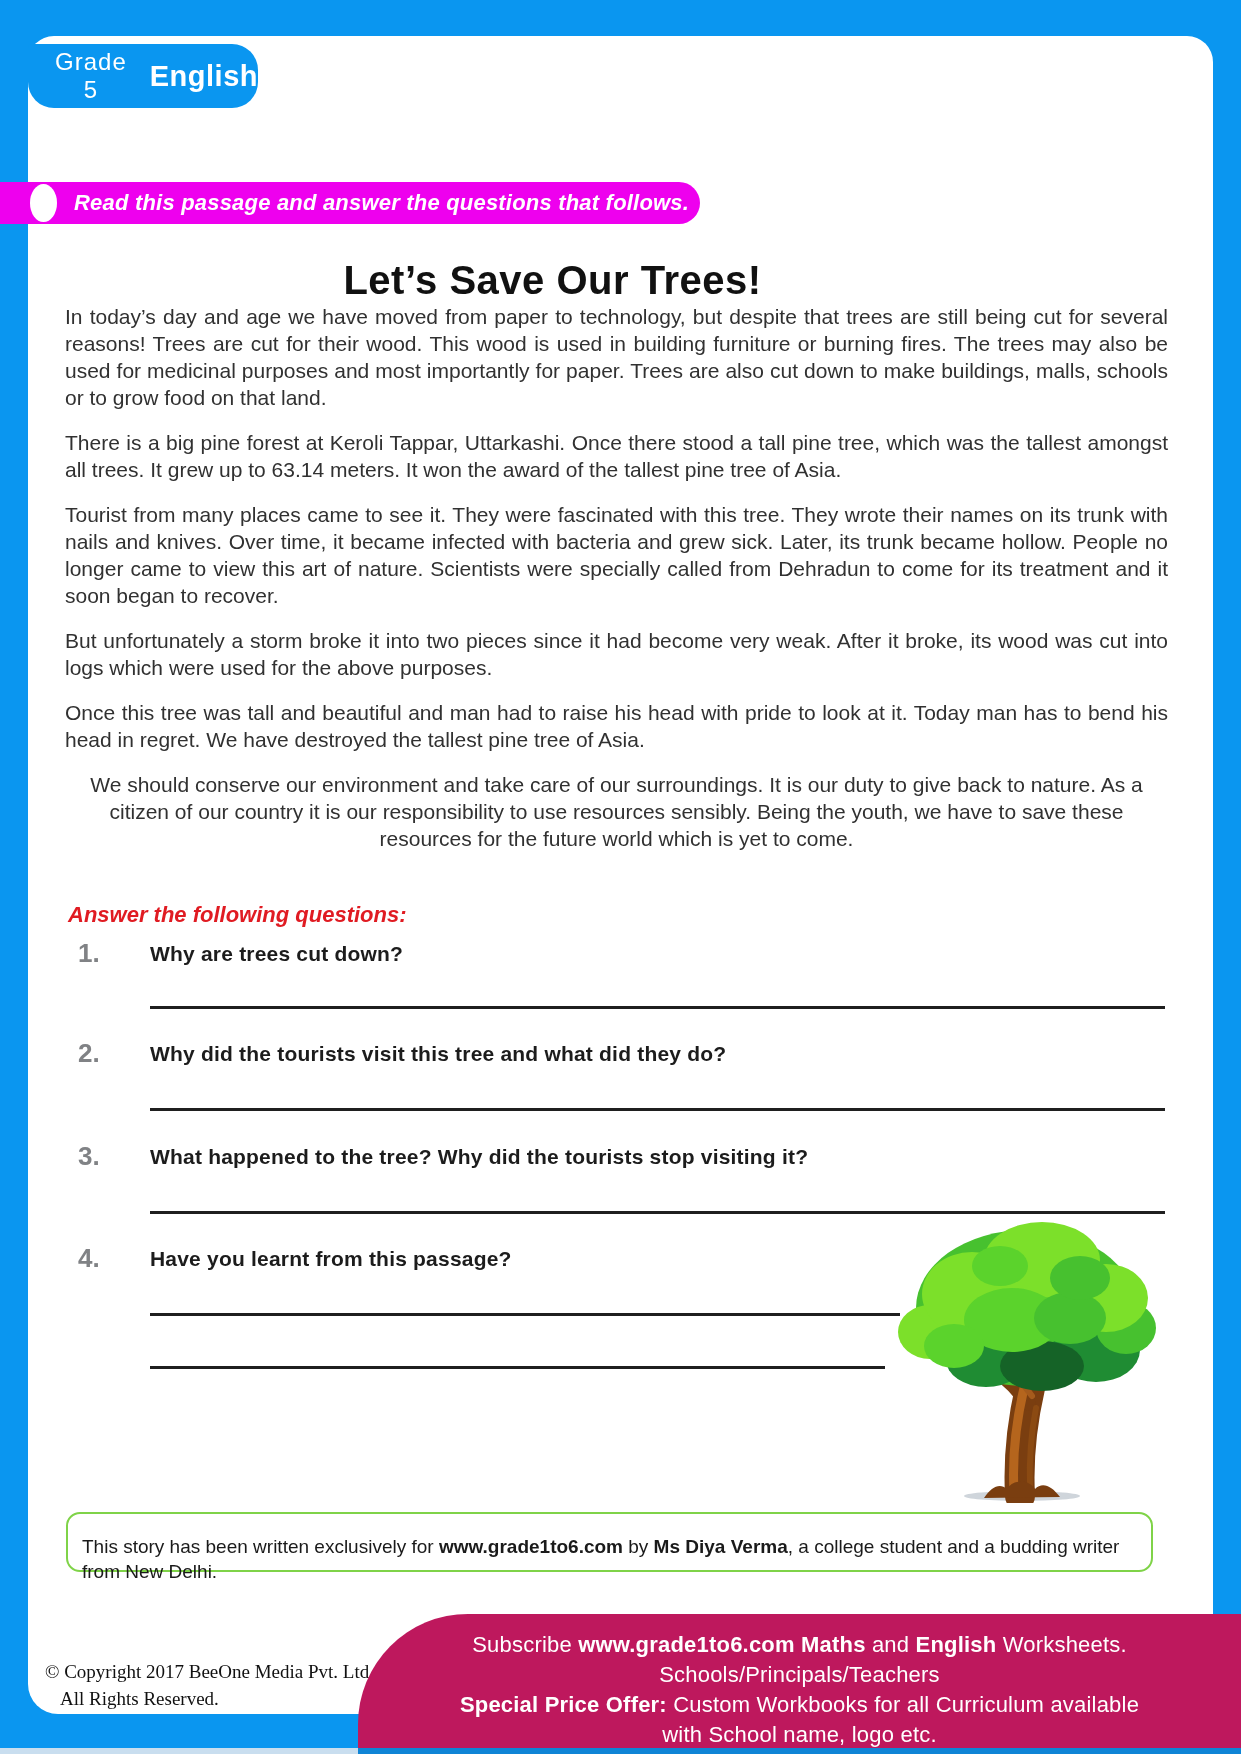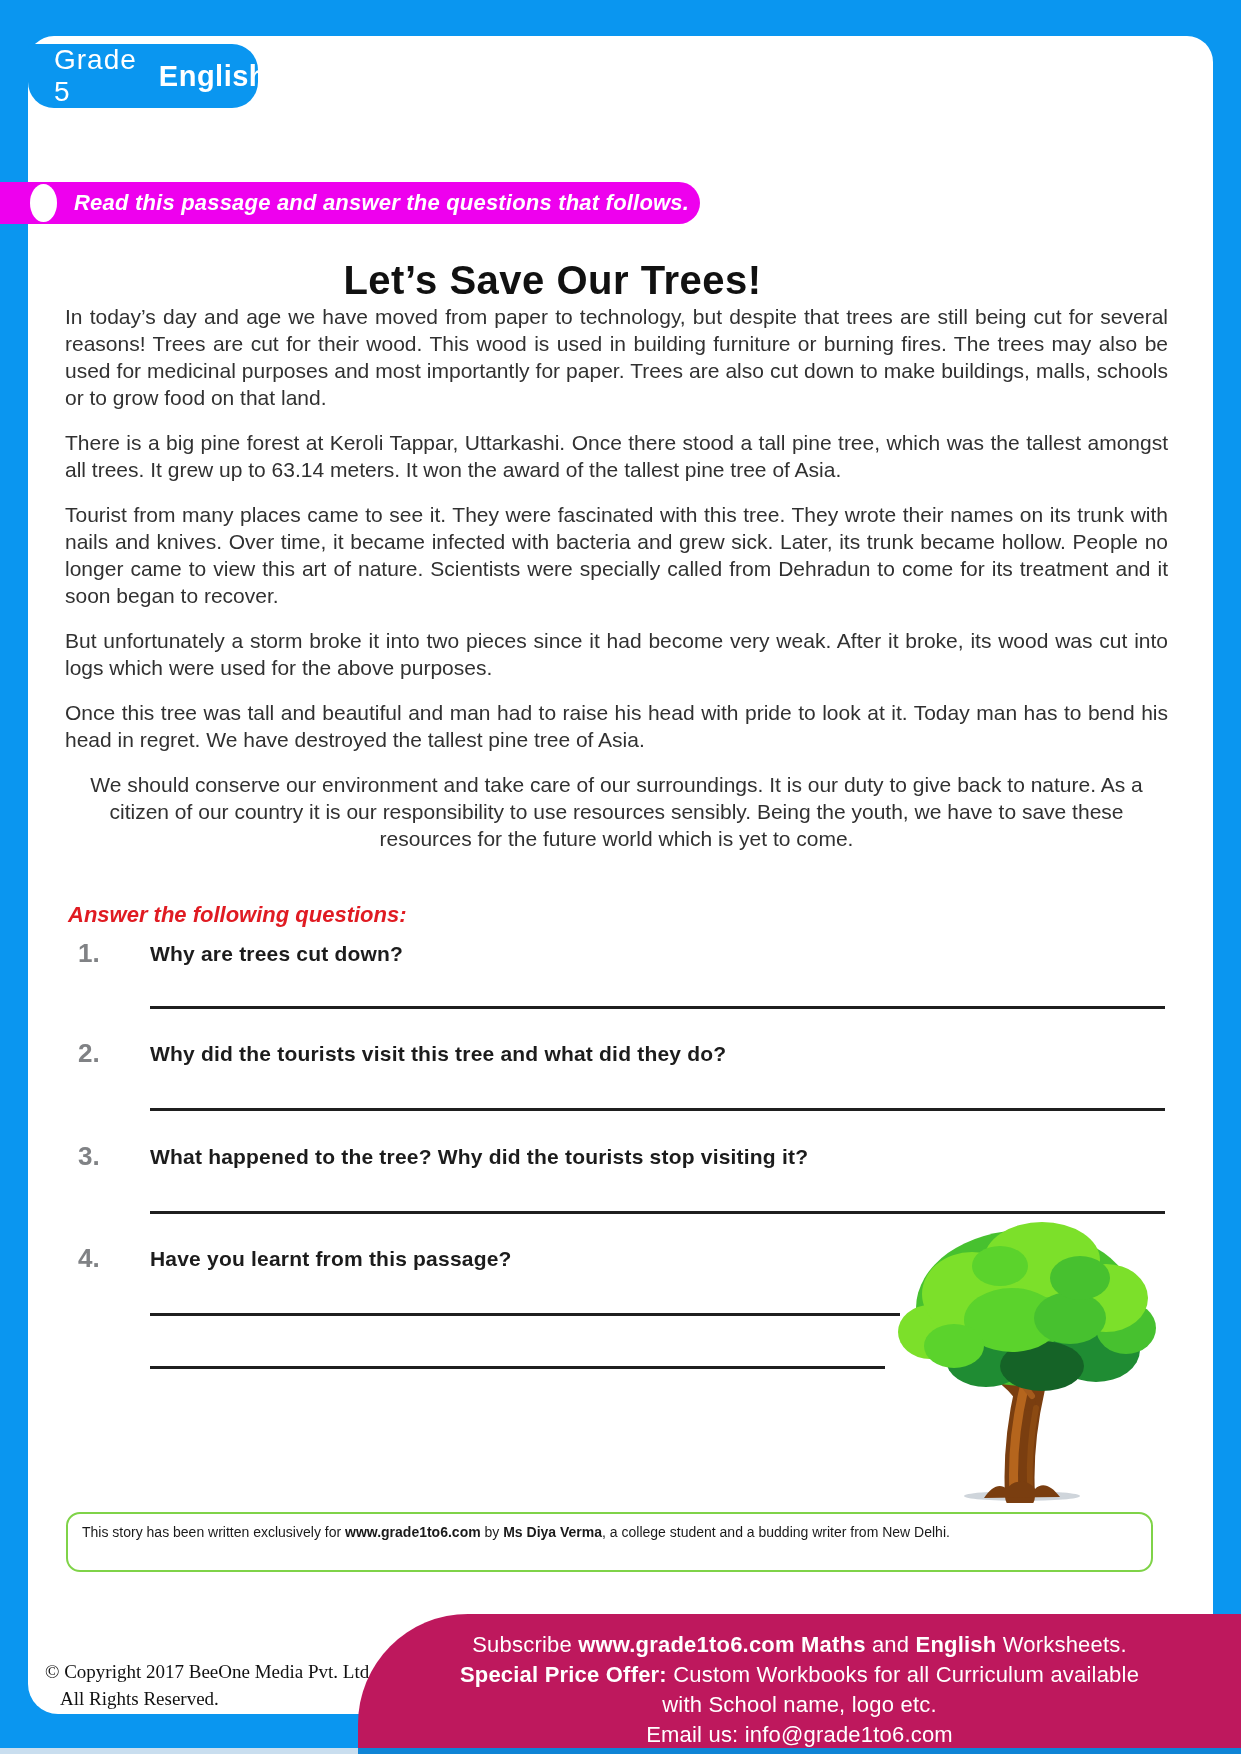--- a/index.html
+++ b/index.html
@@ -15,21 +15,21 @@
     background:#ffffff;
     border-radius:26px 26px 0 30px;
   }
   
   .badge{
     position:absolute;left:28px;top:44px;width:230px;height:64px;
     background:#0A96F0;border-radius:4px 26px 26px 26px;
     display:flex;align-items:center;gap:22px;padding-left:26px;box-sizing:border-box;
     z-index:3;
   }
-  .badge .grade{color:#ffffff;font-size:28px;font-weight:400;letter-spacing:1px;}
+  .badge .grade{color:#ffffff;font-size:24px;font-weight:400;letter-spacing:1px;text-align:center;}
   .badge .subject{color:#ffffff;font-size:29px;font-weight:700;letter-spacing:0.5px;}
   
   .banner{
     position:absolute;left:0;top:166px;width:700px;height:42px;
     background:#EE00EE;border-radius:0 21px 21px 0;
     display:flex;align-items:center;z-index:4;margin-top:16px;
   }
   .banner .oval{
     position:absolute;left:30px;top:2px;width:27px;height:38px;
     background:#ffffff;border-radius:50%;
@@ -62,21 +62,21 @@
     letter-spacing:0.2px;z-index:2;
   }
   .a-line{
     position:absolute;left:150px;border-top:3px solid #1f1f1f;height:0;z-index:2;
   }
   .a-line.full{width:1015px;}
   
   .note{
     position:absolute;left:66px;top:1512px;width:1087px;height:60px;
     border:2px solid #7FD348;border-radius:14px;box-sizing:border-box;
-    padding:6px 14px;color:#1a1a1a;font-size:14px;line-height:25px;z-index:2;
+    padding:20px 14px;color:#1a1a1a;font-size:19px;line-height:25px;z-index:2;
   }
   .note b{font-weight:700;}
   
   .footer-panel{
     position:absolute;left:358px;top:1614px;width:883px;height:176px;
     background:#be185d;border-top-left-radius:110px;z-index:5;
     color:#ffffff;text-align:center;box-sizing:border-box;padding-top:16px;
   }
   .footer-panel .fl{font-size:22px;line-height:30px;letter-spacing:0.2px;}
   .footer-panel b{font-weight:700;}
@@ -171,20 +171,21 @@
 </svg>
 
 <div class="note">
   <span>This story has been written exclusively for </span><b>www.grade1to6.com</b><span> by </span><b>Ms Diya Verma</b><span>, a college student and a budding writer from New Delhi.</span>
 </div>
 
 <div class="footer-panel">
   <div class="fl">
     <span>Subscribe </span><b>www.grade1to6.com Maths</b><span> and </span><b>English</b><span> Worksheets.</span>
   </div>
+  <div class="fl">Schools/Principals/Teachers</div>
   <div class="fl">
     <b>Special Price Offer:</b><span> Custom Workbooks for all Curriculum available</span>
   </div>
   <div class="fl">with School name, logo etc.</div>
   <div class="fl">Email us: info@grade1to6.com</div>
 </div>
 
 <div class="copyright">
   <div>© Copyright 2017 BeeOne Media Pvt. Ltd.</div>
   <div class="c2">All Rights Reserved.</div>

